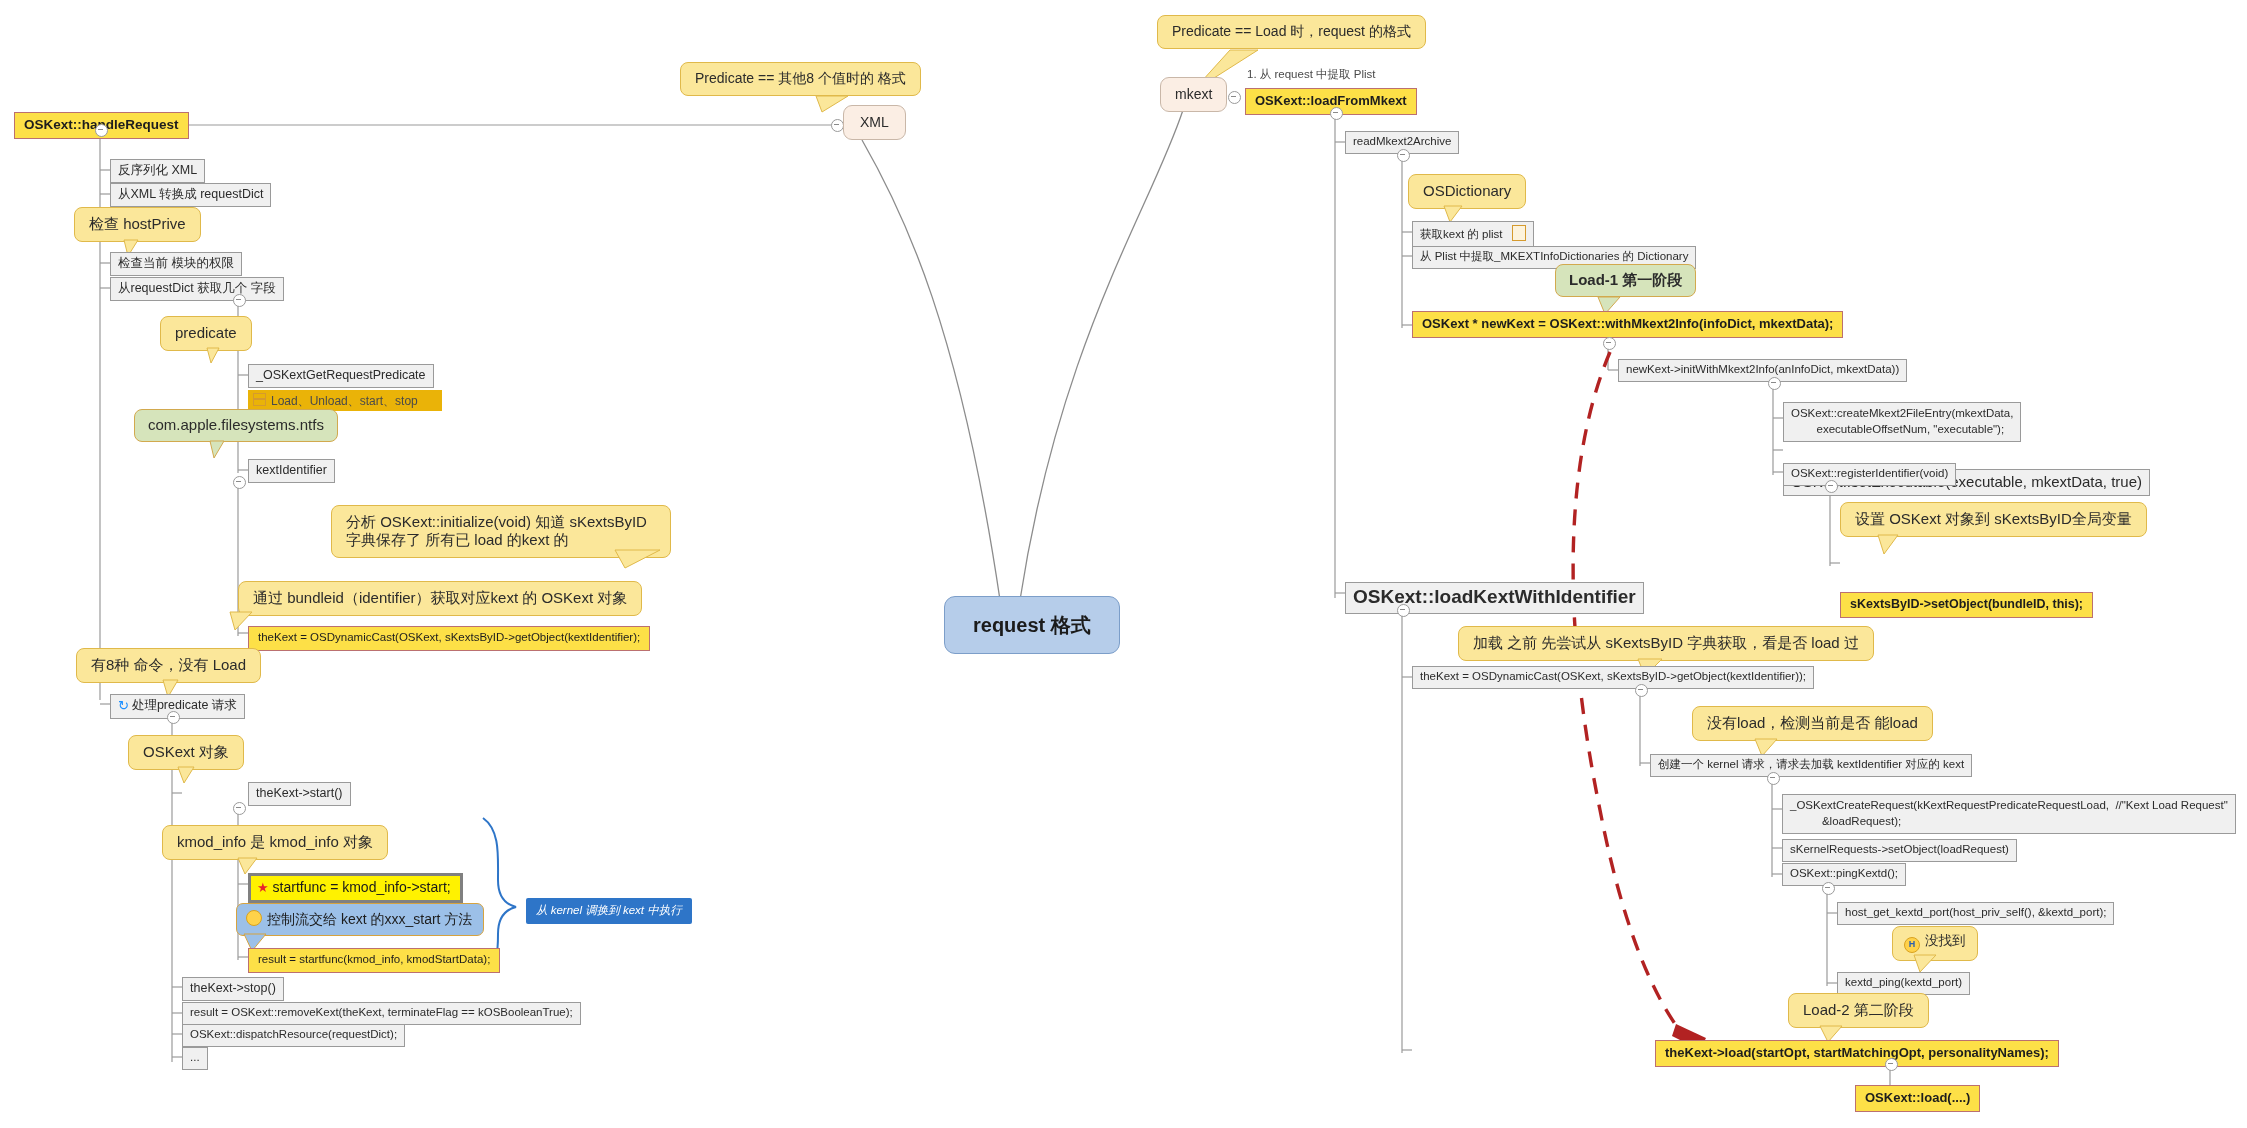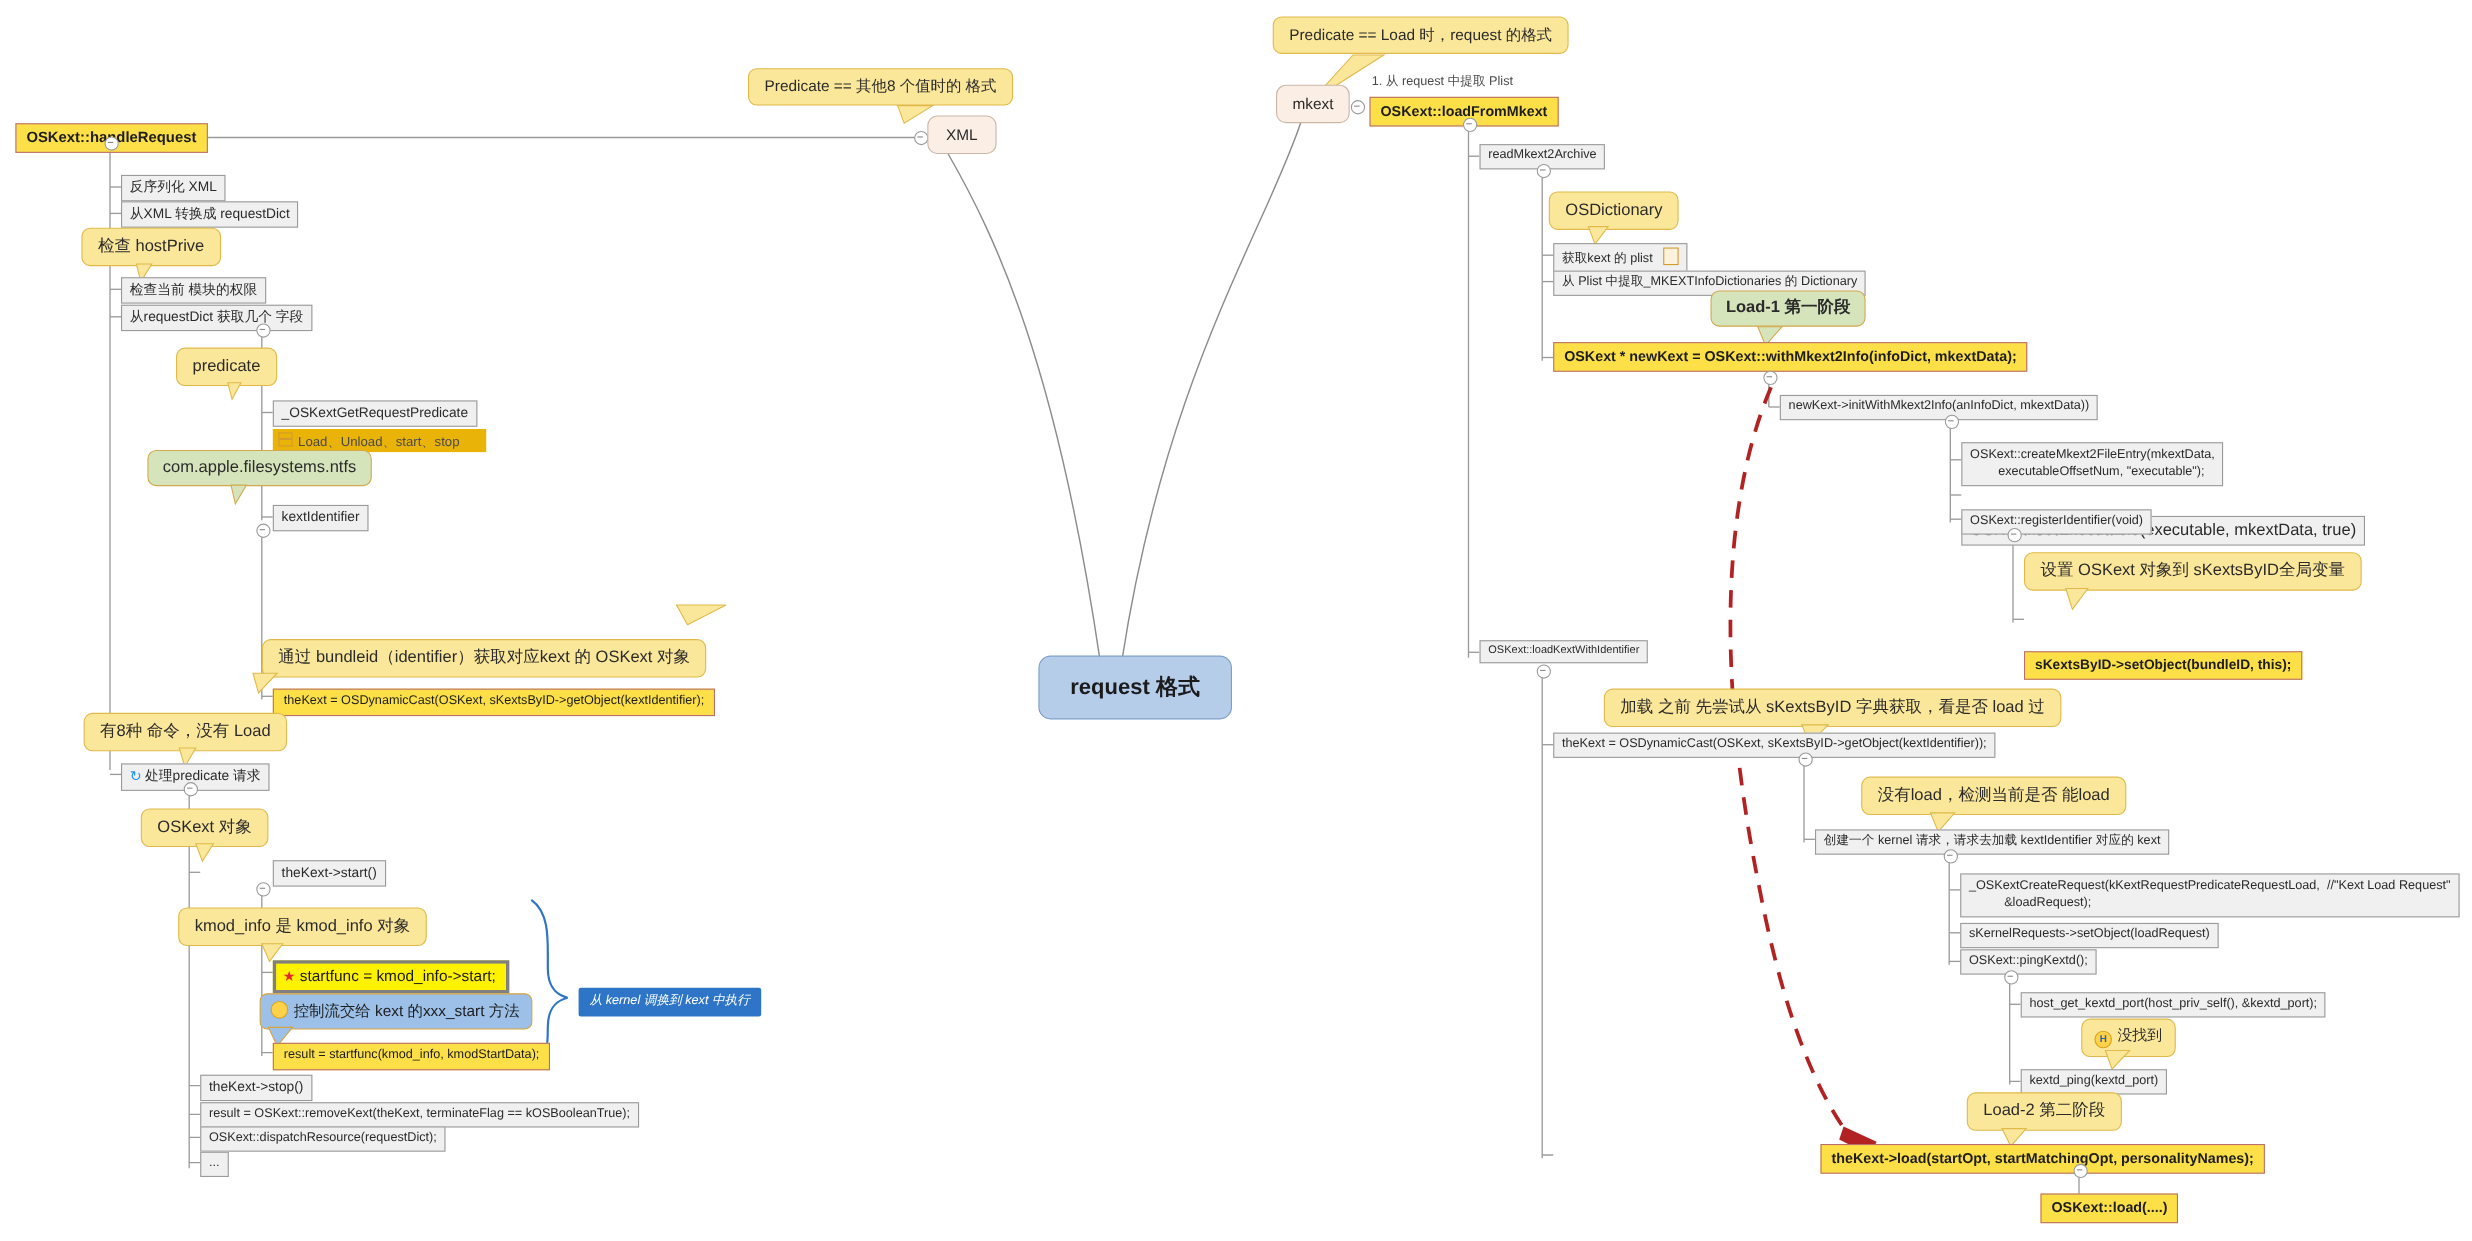--- a/index.html
+++ b/index.html
@@ -314,20 +314,23 @@
   </div>
 
   <div class="node green" style="left:134px; top:409px;">com.apple.filesystems.ntfs</div>
   <svg class="wires" style="left:0;top:0;">
     <polygon points="210,441 224,441 214,458" fill="#d6e4bb" stroke="#d2a94e" stroke-width="1"></polygon>
   </svg>
 
   <div class="node grey" style="left:248px; top:459px;">kextIdentifier</div>
   <div class="collapse" style="left:233px; top:476px;"></div>
 
+  <div class="node note wrap" style="left:331px; top:505px; width:340px; white-space:normal; font-size:15px;">
+    <span>分析 OSKext::initialize(void) 知道 sKextsByID 字典保存了 所有已 load 的kext 的</span>
+  </div>
   <svg class="wires" style="left:0;top:0;">
     <polygon points="615,550 660,550 625,568" fill="#fbe79a" stroke="#e0b94a" stroke-width="1"></polygon>
   </svg>
 
   <div class="node note" style="left:238px; top:581px; font-size:15px;">通过 bundleid（identifier）获取对应kext 的 OSKext 对象</div>
   <svg class="wires" style="left:0;top:0;">
     <polygon points="230,612 252,612 235,630" fill="#fbe79a" stroke="#e0b94a" stroke-width="1"></polygon>
   </svg>
 
   <div class="node red small" style="left:248px; top:626px; font-size:11.5px; font-weight:normal;">theKext = OSDynamicCast(OSKext, sKextsByID-&gt;getObject(kextIdentifier);</div>
@@ -430,21 +433,21 @@
   <div class="node grey" style="left:1783px; top:463px; font-size:11.5px;">OSKext::registerIdentifier(void)</div>
   <div class="collapse" style="left:1825px; top:480px;"></div>
 
   <div class="node note lg" style="left:1840px; top:502px;">设置 OSKext 对象到 sKextsByID全局变量</div>
   <svg class="wires" style="left:0;top:0;">
     <polygon points="1878,535 1898,535 1884,554" fill="#fbe79a" stroke="#e0b94a" stroke-width="1"></polygon>
   </svg>
 
   <div class="node red" style="left:1840px; top:552px; font-size:12.5px;margin-top:40px;">sKextsByID-&gt;setObject(bundleID, this);</div>
 
-  <div class="node grey" style="left:1345px; top:582px; font-size:10px; font-weight:normal;">OSKext::loadKextWithIdentifier</div>
+  <div class="node grey" style="left:1345px; top:582px; font-size:19px; font-weight:bold;">OSKext::loadKextWithIdentifier</div>
   <div class="collapse" style="left:1397px; top:604px;"></div>
 
   <div class="node note lg" style="left:1458px; top:626px;">加载 之前 先尝试从 sKextsByID 字典获取，看是否 load 过</div>
   <svg class="wires" style="left:0;top:0;">
     <polygon points="1638,659 1662,659 1645,676" fill="#fbe79a" stroke="#e0b94a" stroke-width="1"></polygon>
   </svg>
 
   <div class="node grey" style="left:1412px; top:666px; font-size:11.5px;">theKext = OSDynamicCast(OSKext, sKextsByID-&gt;getObject(kextIdentifier));</div>
   <div class="collapse" style="left:1635px; top:684px;"></div>
 

